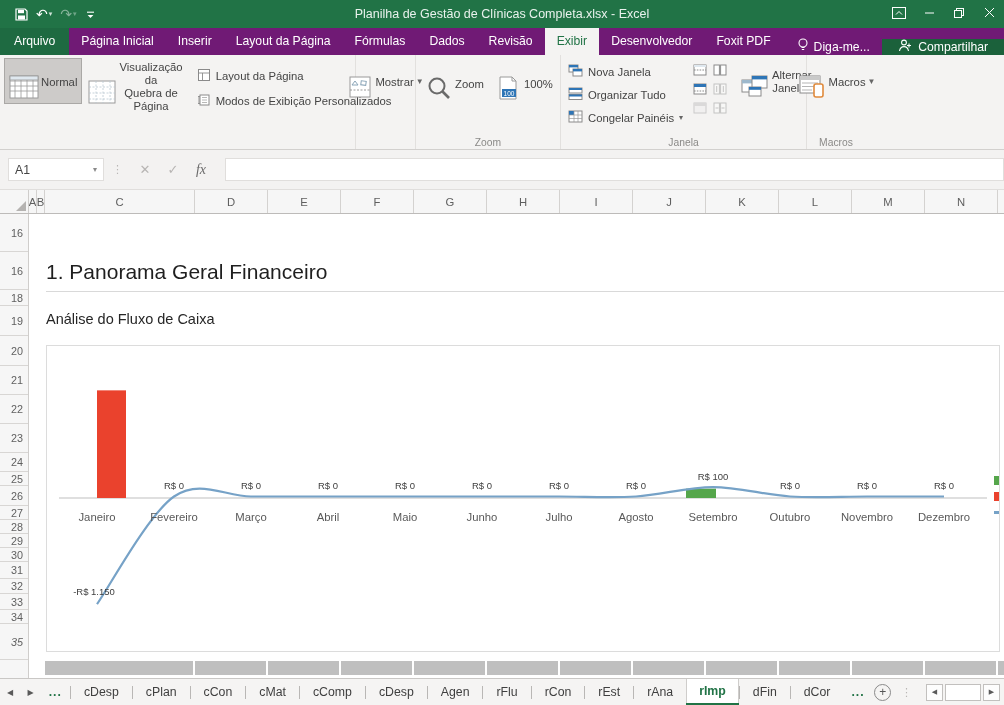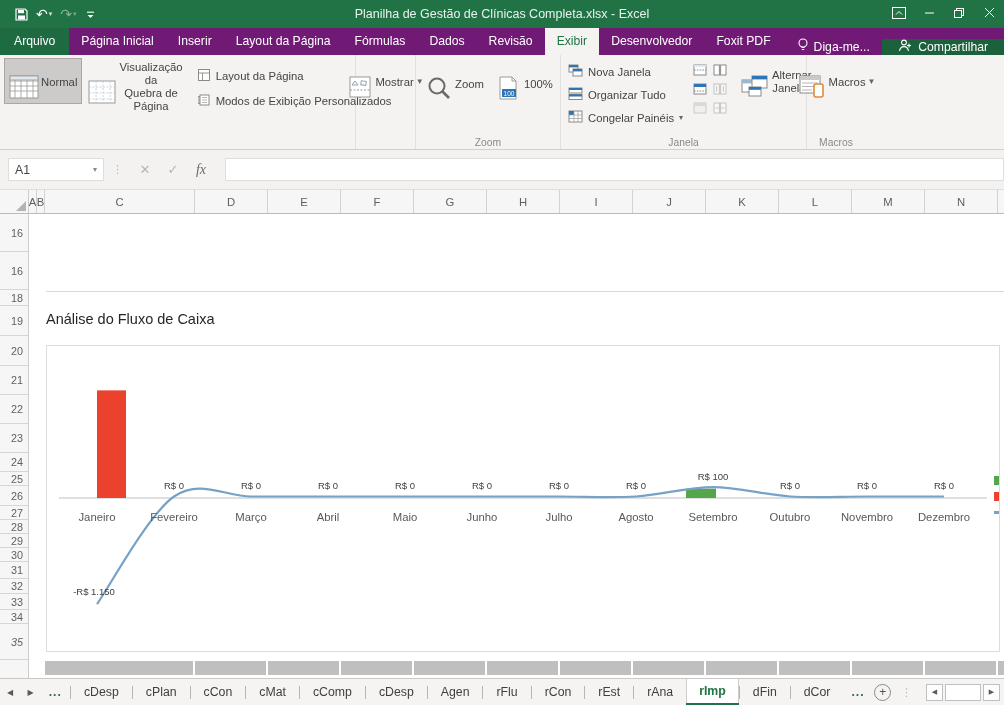--- a/index.html
+++ b/index.html
@@ -445,20 +445,21 @@
         <div class="rowh" style="height: 14px;">28</div>
         <div class="rowh" style="height: 14px;">29</div>
         <div class="rowh" style="height: 14px;">30</div>
         <div class="rowh" style="height: 17px;">31</div>
         <div class="rowh" style="height: 15px;">32</div>
         <div class="rowh" style="height: 16px;">33</div>
         <div class="rowh" style="height: 14px;">34</div>
         <div class="rowh" style="height: 36px; font-style: italic;">35</div>
       </div>
     <div class="content">
+      <div class="sheet-title">1. Panorama Geral Financeiro</div>
       <div class="title-rule"></div>
       <div class="sheet-sub">Análise do Fluxo de Caixa</div>
       <div class="chartbox">
         <svg id="chart" width="952" height="305" viewBox="0 0 952 305">
             <line x1="12" y1="152" x2="940" y2="152" stroke="#bfbfbf" stroke-width="1"></line>
             <rect x="639" y="142.64" width="30" height="9.360000000000014" fill="#55A64B"></rect>
             <rect x="50" y="44.36" width="29" height="107.64" fill="#EA422D"></rect>
             <path d="M 50 258.1 C 62.8 240.2, 101.3 168.4, 127 150.5 C 152.7 132.6, 178.3 150.5, 204 150.5 C 229.7 150.5, 255.3 150.5, 281 150.5 C 306.7 150.5, 332.3 150.5, 358 150.5 C 383.7 150.5, 409.3 150.5, 435 150.5 C 460.7 150.5, 486.3 150.5, 512 150.5 C 537.7 150.5, 563.3 152.1, 589 150.5 C 614.7 148.9, 640.3 141.1, 666 141.1 C 691.7 141.1, 717.3 148.9, 743 150.5 C 768.7 152.1, 794.3 150.5, 820 150.5 C 845.7 150.5, 884.2 150.5, 897 150.5" fill="none" stroke="#76A2C7" stroke-width="2.2"></path>
             <text x="47" y="249.1" font-size="9.5" fill="#404040" text-anchor="middle">-R$ 1.150</text>
             <text x="127" y="143.0" font-size="9.5" fill="#404040" text-anchor="middle">R$ 0</text>

